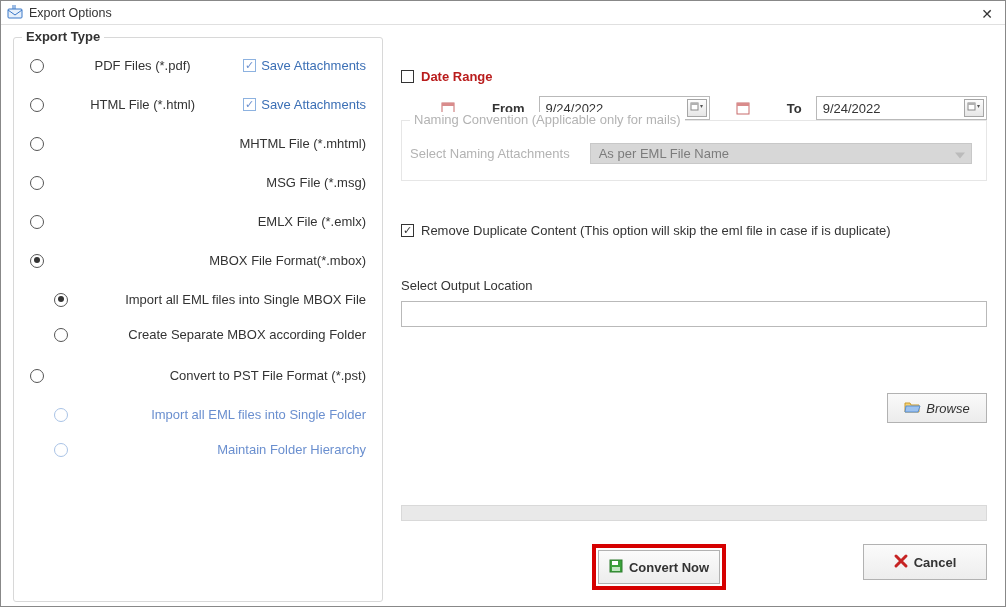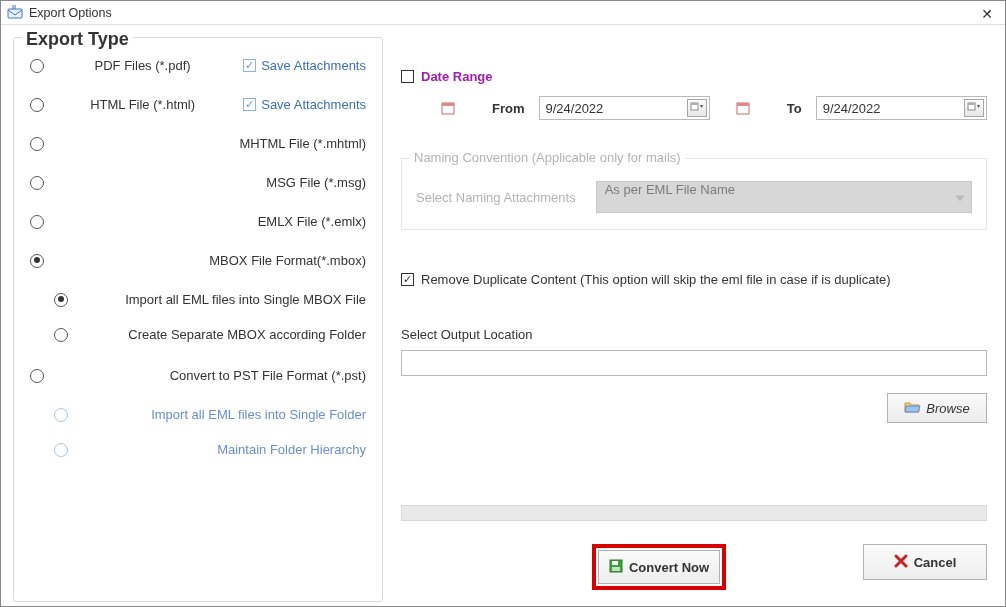--- a/index.html
+++ b/index.html
@@ -53,21 +53,21 @@
     border: 1px solid #d8d8d8;
     border-radius: 3px;
     padding: 20px 16px 10px 16px;
   }
   .left-panel .legend {
     position: absolute;
     top: -9px; left: 8px;
     background: #fff;
     padding: 0 4px;
     font-weight: bold;
-    font-size: 18px;
+    font-size: 13px;
     color: #333;
   }
 
   .radio-row, .sub-radio-row {
     display: flex; align-items: center;
     margin-bottom: 24px;
     justify-content: space-between;
   }
   .sub-radio-row { margin-left: 24px; margin-bottom: 20px; }
 
@@ -119,21 +119,21 @@
     display:flex; align-items:center;
     margin-top: 32px;
   }
   .cb13 {
     width:13px; height:13px; border:1px solid #333;
     margin-right:7px; background:#fff;
     display:inline-flex; align-items:center; justify-content:center;
     font-size:10px;
   }
   .cb13.checked::after { content:"✓"; color:#333; font-size:11px; line-height:11px;}
-  .dr-label { font-weight:bold; color:#a21caf; }
+  .dr-label { font-weight:bold; color:#b91c1c; }
 
   .date-inputs {
     display:flex; align-items:center;
     margin-top: 12px; margin-left: 40px;
   }
   .cal-icon {
     width:14px; height:14px; margin-right:10px;
     display:inline-block;
   }
   .fld-label { font-weight:bold; color:#333; margin-right:14px;padding-left:27px; }
@@ -152,38 +152,37 @@
     width:20px; height:18px;
     border:1px solid #a6a6a6;
     background: linear-gradient(#fdfdfd,#e6e6e6);
     display:flex; align-items:center; justify-content:center;
   }
   .date-box .dd svg { display:block;}
 
   
   .naming-group {
     position: relative;
-    margin-top: 38px;
     border: 1px solid #e6e6e6;
-    padding: 22px 14px 16px 14px;
+    padding: 22px 14px 16px 8px;
     color:#b3b3b3;
   }
   .naming-group .legend2 {
     position:absolute; top:-9px; left:8px;
     background:#fff; padding:0 4px;
     font-size:13px; color:#b3b3b3;
   }
   .naming-inner { display:flex; align-items:center; }
   .naming-inner .lbl { flex:0 0 auto; margin-right: 20px; color:#b3b3b3;}
   .naming-select {
-    flex:1; height:32px;
+    flex:1; height:21px;
     background:#d7d7d7;
     border:1px solid #c8c8c8;
     color:#7c7c7c;
-    display:flex; 
+    display:flex; align-items:center;
     padding:0 8px;
     position:relative;
   }
   .naming-select .caret {
     position:absolute; right:6px; top:50%; transform:translateY(-50%);
     color:#aaa;
   }
 
   .dup-row {
     margin-top: 42px;

